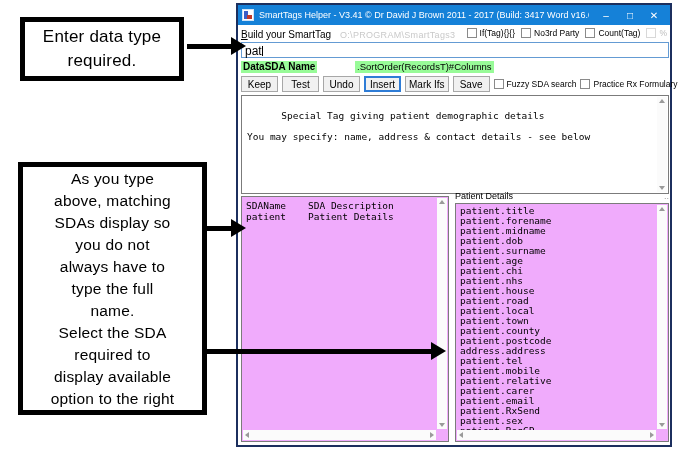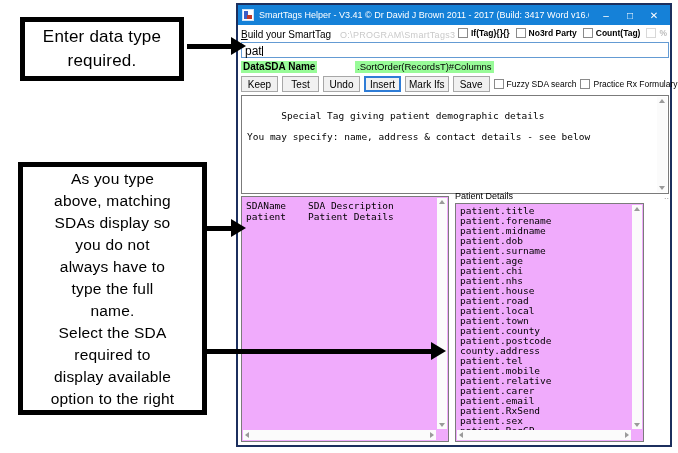--- a/index.html
+++ b/index.html
@@ -38,21 +38,21 @@
   .ai-r { position:absolute; left:4px; bottom:1px; width:5px; height:4px; background:#c0392b; }
   .titletext { flex:1; white-space:nowrap; overflow:hidden; }
   .winbtns { display:flex; }
   .winbtn { width:24px; text-align:center; font-size:10px; cursor:default; }
 
   .lbl { position:absolute; font-size:10px; }
   #build-label { left:3px; top:24px; }
   #path-label { left:102px; top:25px; font-size:9px; color:#c9c9c9; letter-spacing:.3px; }
 
   .top-checks { position:absolute; right:3px; top:23px; display:flex; align-items:center;
-                gap:6px; font-size:8.5px; white-space:nowrap;font-weight:bold; }
+                gap:6px; font-size:8.5px; white-space:nowrap; }
   .cb { width:10px; height:10px; border:1px solid #8a8a8a; background:#fff;
         display:inline-block; margin-right:3px; vertical-align:-2px; }
   .cb.disabled { border-color:#d8d8d8; }
   .pct { color:#bdbdbd; }
 
   .taginput { position:absolute; left:3px; top:37px; width:428px; height:16px;
               border:1px solid #649bd3; font-size:12px; padding:1px 0 0 3px;
               background:#fff; }
   .caret { display:inline-block; width:1px; height:10px; background:#000;
            vertical-align:-1px; }
@@ -77,21 +77,21 @@
 
   .listbox { position:absolute; border:1px solid #7b7b7b; overflow:hidden;
              font-size:9.5px; background:#f0abfc; }
   #sda-list { left:3px; top:191px; width:208px; height:246px; line-height:11px;
               padding:3px 14px 14px 4px; }
   .sda-col1 { display:inline-block; width:62px; }
 
   #patient-label-row { position:absolute; left:217px; top:186px; width:214px;
                        display:flex; justify-content:space-between; font-size:9px; }
   .dots { color:#9a9a9a; }
-  #patient-list { left:217px; top:198px; width:189px; height:239px; line-height:10px;
+  #patient-list { left:217px; top:198px; width:214px; height:239px; line-height:10px;
                   padding:2px 14px 12px 4px; }
 
   
   .vscroll { position:absolute; top:1px; right:1px; width:10px; background:#fbfbfb;
              display:flex; flex-direction:column; justify-content:space-between;
              align-items:center; padding:2px 0; }
   .vscroll.full { bottom:1px; } .vscroll.short { bottom:12px; }
   .hscroll { position:absolute; left:1px; right:12px; bottom:1px; height:10px;
              background:#fbfbfb; display:flex; justify-content:space-between;
              align-items:center; padding:0 2px; }
@@ -224,21 +224,21 @@
           <div>patient.surname</div>
           <div>patient.age</div>
           <div>patient.chi</div>
           <div>patient.nhs</div>
           <div>patient.house</div>
           <div>patient.road</div>
           <div>patient.local</div>
           <div>patient.town</div>
           <div>patient.county</div>
           <div>patient.postcode</div>
-          <div>county.address</div>
+          <div>address.address</div>
           <div>patient.tel</div>
           <div>patient.mobile</div>
           <div>patient.relative</div>
           <div>patient.carer</div>
           <div>patient.email</div>
           <div>patient.RxSend</div>
           <div>patient.sex</div>
           <div>patient.RegGP</div>
         </div>
       <span class="vscroll short">

